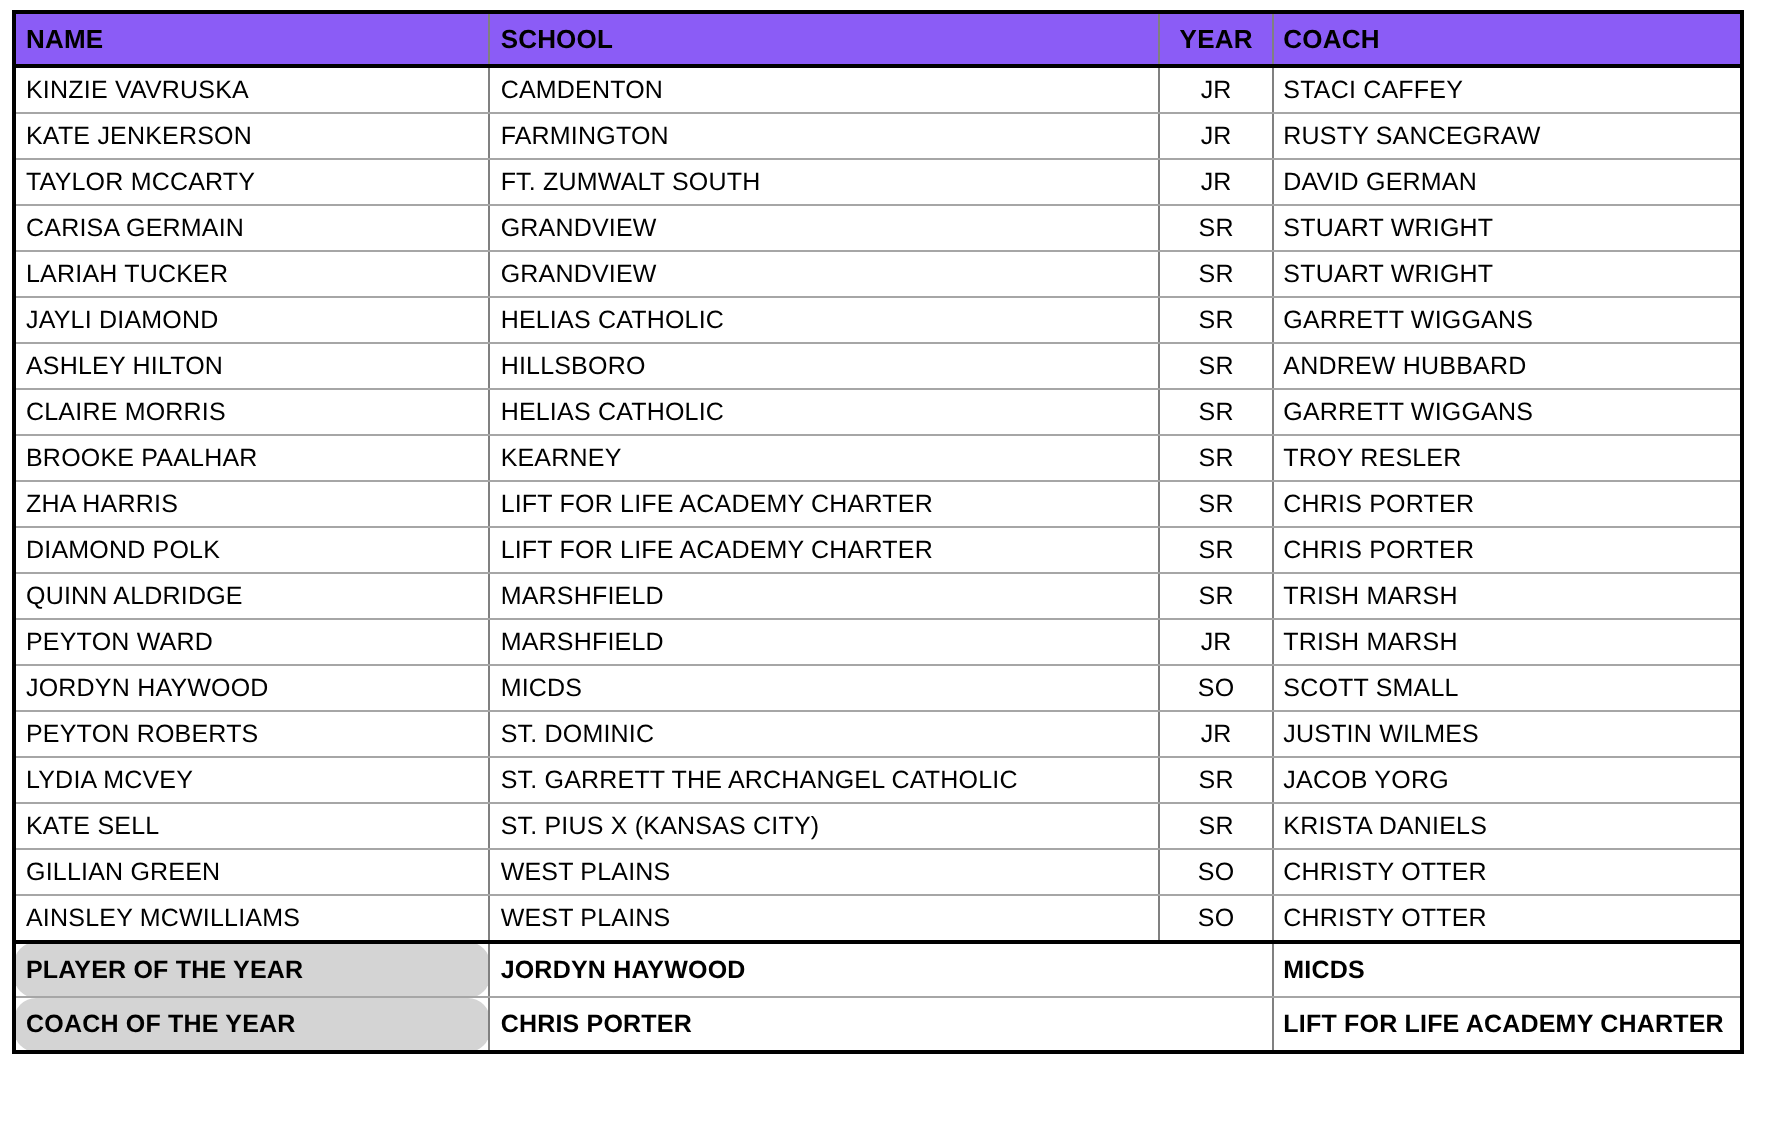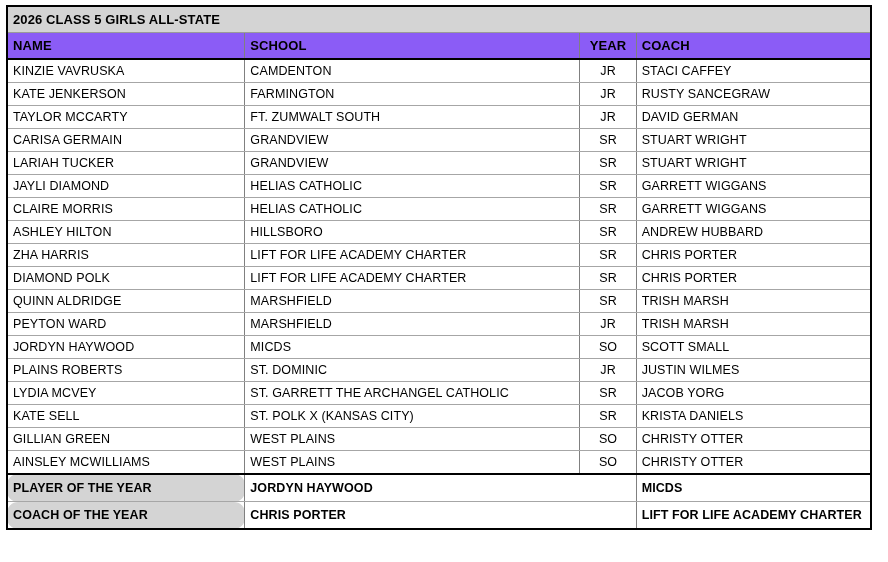--- a/index.html
+++ b/index.html
@@ -107,23 +107,20 @@
 
 <div id="table-wrap">
   <table class="allstate">
     <colgroup>
       <col class="c-name">
       <col class="c-school">
       <col class="c-year">
       <col class="c-coach">
     </colgroup>
     <tbody>
-      <tr class="title-row">
-        <td colspan="4">2026 CLASS 5 GIRLS ALL-STATE</td>
-      </tr>
       <tr class="header-row">
         <td class="col-name">NAME</td>
         <td class="col-school">SCHOOL</td>
         <td class="col-year">YEAR</td>
         <td class="col-coach">COACH</td>
       </tr>
     <tr class="data-row">
           <td class="col-name">KINZIE VAVRUSKA</td>
           <td class="col-school">CAMDENTON</td>
           <td class="col-year">JR</td>
@@ -153,30 +150,36 @@
           <td class="col-year">SR</td>
           <td class="col-coach">STUART WRIGHT</td>
         </tr>
         <tr class="data-row">
           <td class="col-name">JAYLI DIAMOND</td>
           <td class="col-school">HELIAS CATHOLIC</td>
           <td class="col-year">SR</td>
           <td class="col-coach">GARRETT WIGGANS</td>
         </tr>
         <tr class="data-row">
+          <td class="col-name">ASHLEY HILTON</td>
+          <td class="col-school">HILLSBORO</td>
+          <td class="col-year">SR</td>
+          <td class="col-coach">ANDREW HUBBARD</td>
+        </tr>
+        <tr class="data-row">
           <td class="col-name">CLAIRE MORRIS</td>
           <td class="col-school">HELIAS CATHOLIC</td>
           <td class="col-year">SR</td>
           <td class="col-coach">GARRETT WIGGANS</td>
         </tr>
         <tr class="data-row">
-          <td class="col-name">ASHLEY HILTON</td>
-          <td class="col-school">HILLSBORO</td>
-          <td class="col-year">SR</td>
-          <td class="col-coach">ANDREW HUBBARD</td>
+          <td class="col-name">BROOKE PAALHAR</td>
+          <td class="col-school">KEARNEY</td>
+          <td class="col-year">SR</td>
+          <td class="col-coach">TROY RESLER</td>
         </tr>
         <tr class="data-row">
           <td class="col-name">ZHA HARRIS</td>
           <td class="col-school">LIFT FOR LIFE ACADEMY CHARTER</td>
           <td class="col-year">SR</td>
           <td class="col-coach">CHRIS PORTER</td>
         </tr>
         <tr class="data-row">
           <td class="col-name">DIAMOND POLK</td>
           <td class="col-school">LIFT FOR LIFE ACADEMY CHARTER</td>
@@ -195,34 +198,34 @@
           <td class="col-year">JR</td>
           <td class="col-coach">TRISH MARSH</td>
         </tr>
         <tr class="data-row">
           <td class="col-name">JORDYN HAYWOOD</td>
           <td class="col-school">MICDS</td>
           <td class="col-year">SO</td>
           <td class="col-coach">SCOTT SMALL</td>
         </tr>
         <tr class="data-row">
-          <td class="col-name">PLAINS ROBERTS</td>
+          <td class="col-name">PEYTON ROBERTS</td>
           <td class="col-school">ST. DOMINIC</td>
           <td class="col-year">JR</td>
           <td class="col-coach">JUSTIN WILMES</td>
         </tr>
         <tr class="data-row">
           <td class="col-name">LYDIA MCVEY</td>
           <td class="col-school">ST. GARRETT THE ARCHANGEL CATHOLIC</td>
           <td class="col-year">SR</td>
           <td class="col-coach">JACOB YORG</td>
         </tr>
         <tr class="data-row">
           <td class="col-name">KATE SELL</td>
-          <td class="col-school">ST. POLK X (KANSAS CITY)</td>
+          <td class="col-school">ST. PIUS X (KANSAS CITY)</td>
           <td class="col-year">SR</td>
           <td class="col-coach">KRISTA DANIELS</td>
         </tr>
         <tr class="data-row">
           <td class="col-name">GILLIAN GREEN</td>
           <td class="col-school">WEST PLAINS</td>
           <td class="col-year">SO</td>
           <td class="col-coach">CHRISTY OTTER</td>
         </tr>
         <tr class="data-row last-data-row">

